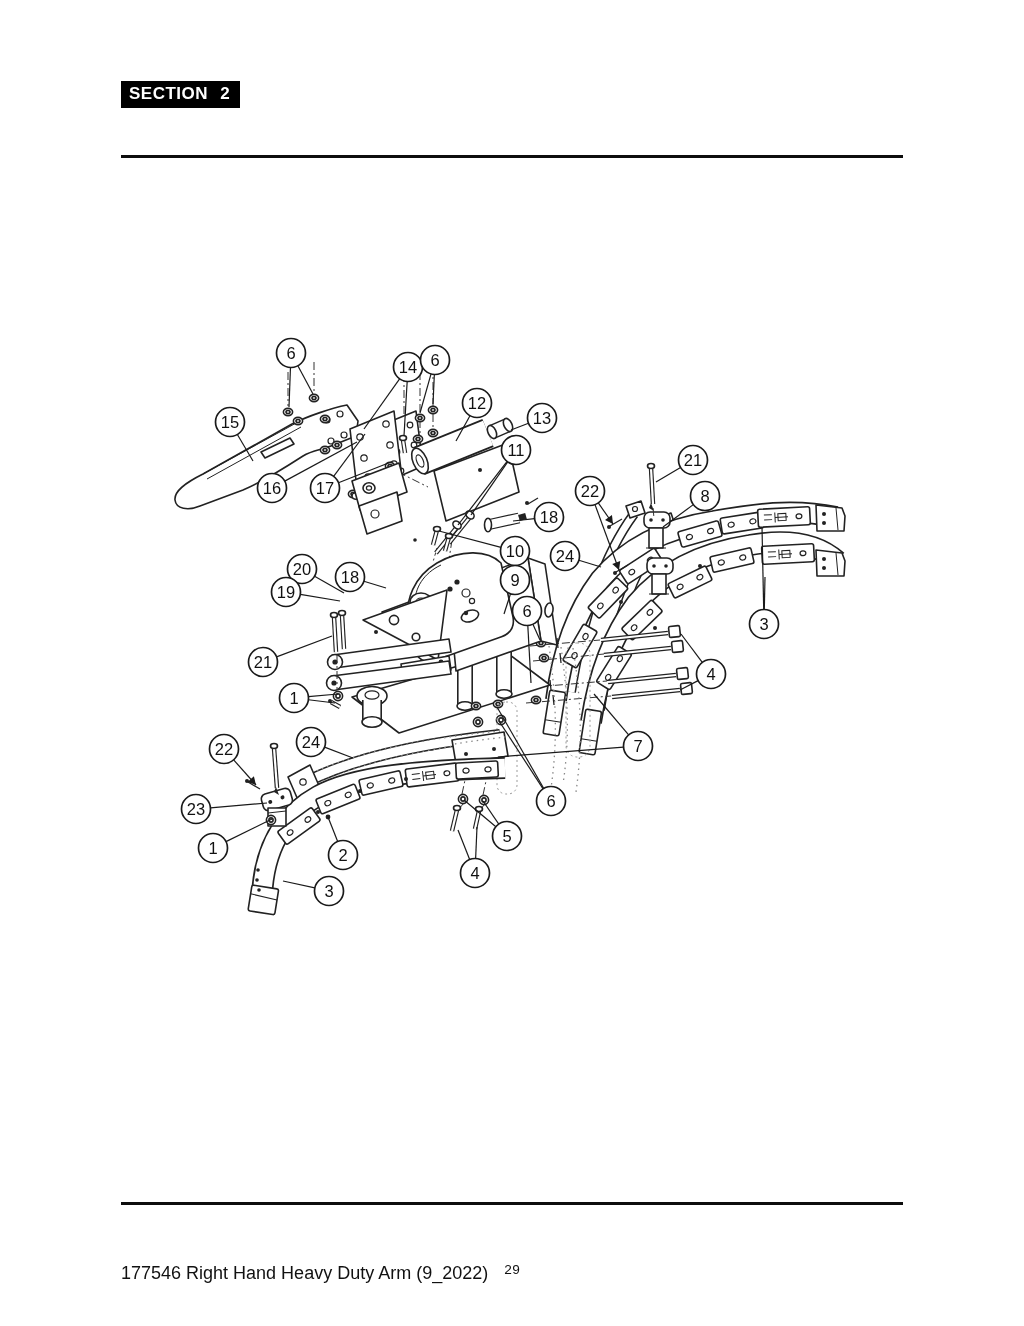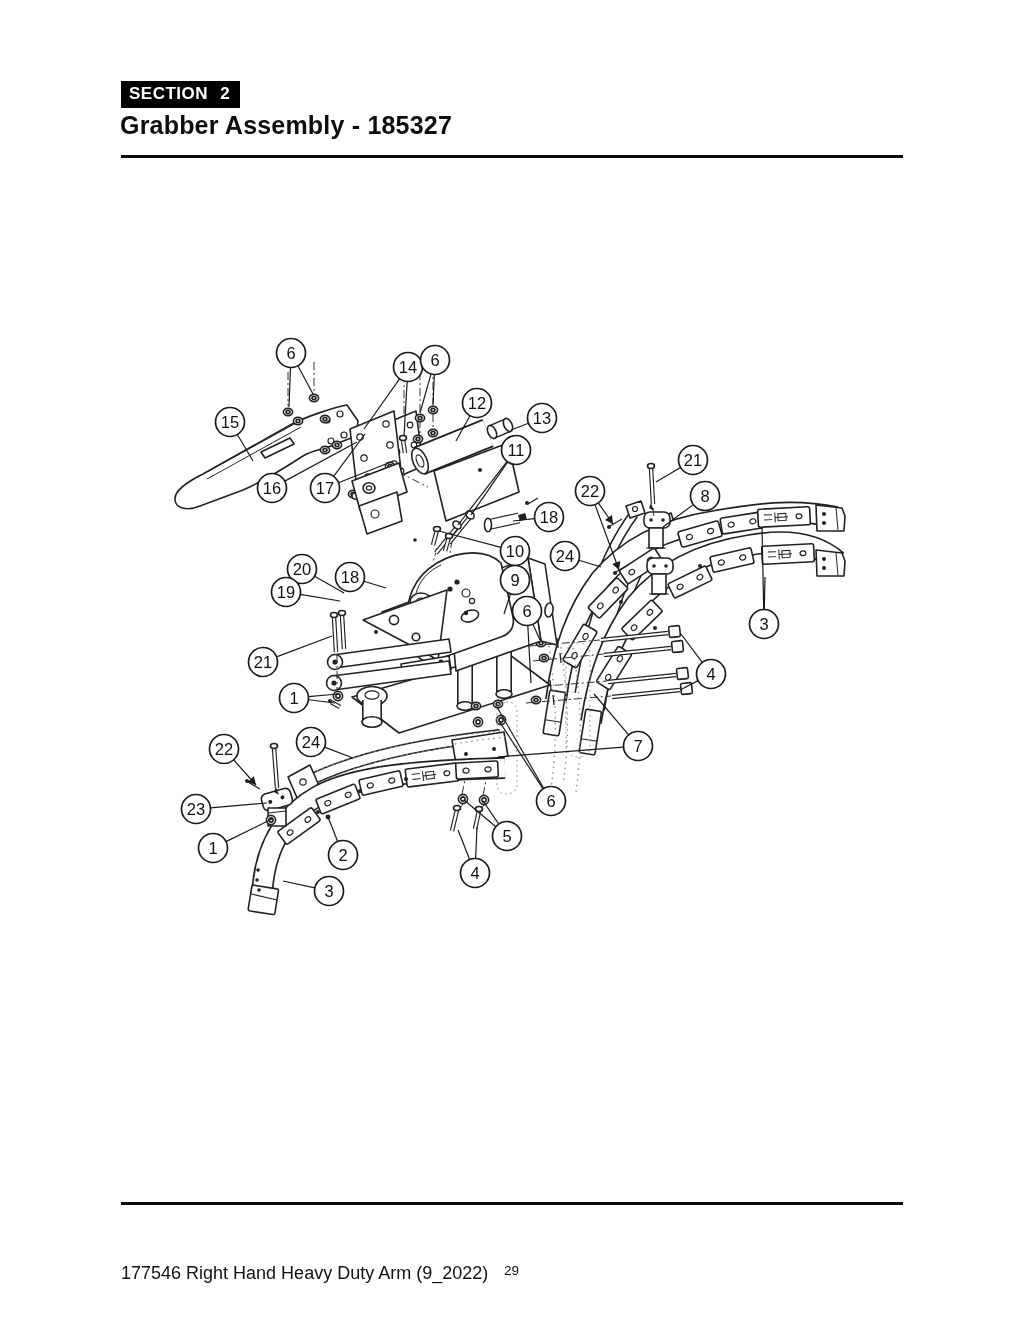--- a/index.html
+++ b/index.html
@@ -5,21 +5,21 @@
   html,body{margin:0;padding:0;background:#e8e8e8;}
   #page{position:relative;width:1024px;height:1326px;background:#ffffff;margin:0 auto;
         font-family:"Liberation Sans",sans-serif;overflow:hidden;}
   #section-badge{position:absolute;left:121px;top:81px;background:#000;color:#fff;
         font-size:17px;font-weight:bold;padding:3px 10px 4px 8px;word-spacing:7px;letter-spacing:.5px;text-align:right;}
   #doc-title{position:absolute;left:120px;top:111px;font-size:25px;font-weight:bold;color:#0d0d0d;letter-spacing:.2px;}
   .rule{position:absolute;left:121px;width:782px;height:3px;background:#0d0d0d;}
   #rule-top{top:155px;}
   #rule-bottom{top:1202px;}
   #footer-left{position:absolute;left:121px;top:1263px;font-size:18px;color:#111;}
-  #page-num{position:absolute;left:504px;top:1263px;font-size:13.5px;color:#111;}
+  #page-num{position:absolute;left:504px;top:1263px;font-size:13.5px;color:#111;font-family:Liberation Mono, monospace;}
   #diagram-svg{position:absolute;left:0;top:0;}
 
   
   .o{fill:#fff;stroke:#222;stroke-width:1.6;stroke-linejoin:round;}
   .ln{fill:none;stroke:#222;stroke-width:1.3;}
   .thin{fill:none;stroke:#222;stroke-width:1;}
   .fd{fill:#222;stroke:none;}
   .hole{fill:#fff;stroke:#222;stroke-width:1.2;}
   .bandO{fill:none;stroke:#222;stroke-width:22;}
   .bandI{fill:none;stroke:#fff;stroke-width:18.6;}
@@ -40,21 +40,20 @@
   .arrowhead{fill:#1a1a1a;}
   .callout-circle{fill:#fff;stroke:#1a1a1a;stroke-width:1.7;}
   .callout-text{font:400 16.5px "Liberation Sans",sans-serif;fill:#111;text-anchor:middle;}
 </style>
 </head>
 <body>
 
 <div id="page">
 
   <div id="section-badge">SECTION 2</div>
-  <div id="doc-title">Grabber Assembly - 185327</div>
   <div class="rule" id="rule-top"></div>
 
   <svg id="diagram-svg" width="1024" height="1326" viewBox="0 0 1024 1326">
     <defs>
       <g id="nut">
           <ellipse class="o" rx="4.6" ry="3.6"></ellipse>
           <ellipse class="o" rx="2" ry="1.5"></ellipse>
         </g>
       <g id="ring">
           <circle class="o" r="4.6"></circle>

